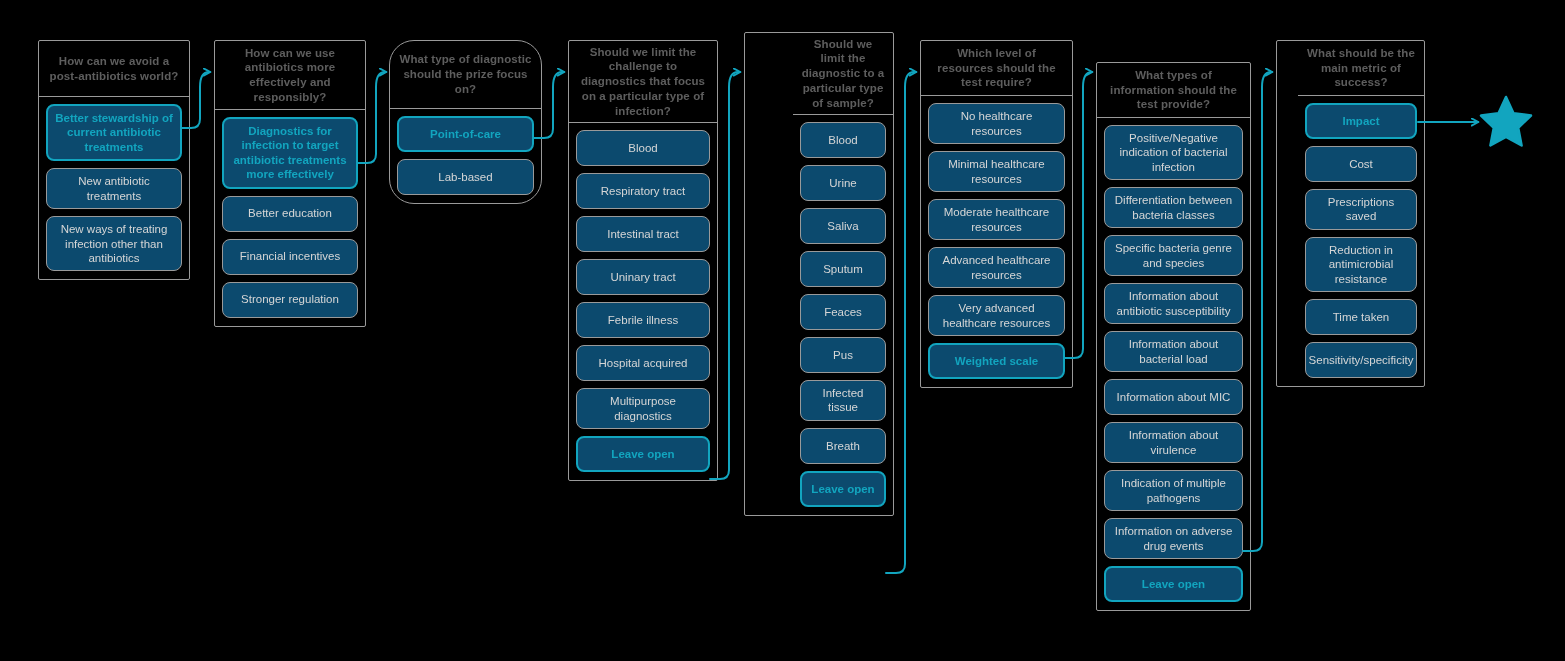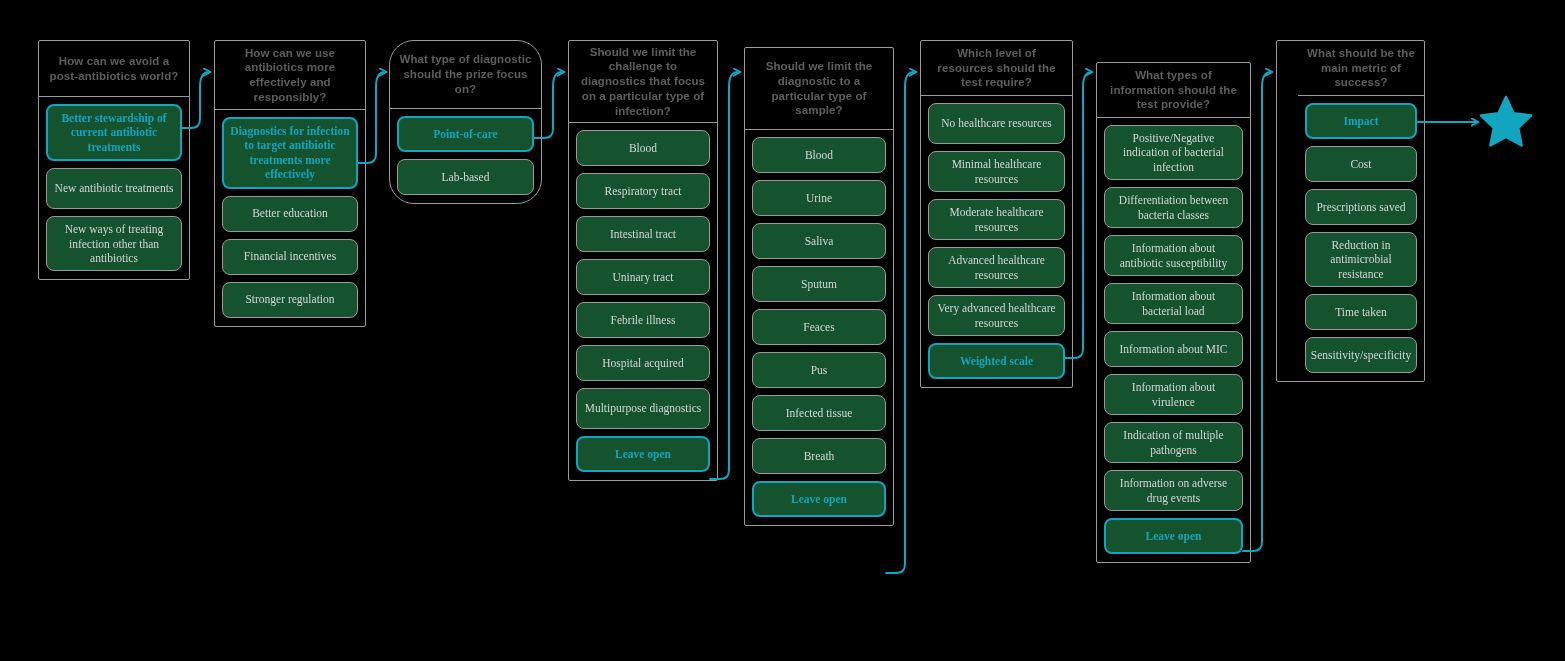--- a/index.html
+++ b/index.html
@@ -44,31 +44,30 @@
   }
   .col-body {
     padding: 7px 7px 8px 7px;
     display: flex;
     flex-direction: column;
     gap: 7px;
   }
   .opt {
     border: 1px solid #9a9a9a;
     border-radius: 8px;
-    background: #14532d;
+    background: #0c4a6e;
     color: #d6d6d6;
     font-size: 11.5px;
     line-height: 1.25;
     text-align: center;
     display: flex;
     align-items: center;
     justify-content: center;
     padding: 5px 6px;
     min-height: 36px;
-    font-family: Liberation Serif, serif;
   }
   .opt.selected {
     border: 2px solid #12a5bf;
     color: #12a5bf;
     font-weight: bold;
   }
   .opt.tall2 { min-height: 41px; }
   .opt.tall3 { min-height: 52px; }
   .opt.tall4 { min-height: 66px; }
   #star-wrap {
@@ -135,21 +134,21 @@
         <div class="opt">Blood</div>
         <div class="opt">Respiratory tract</div>
         <div class="opt">Intestinal tract</div>
         <div class="opt">Uninary tract</div>
         <div class="opt">Febrile illness</div>
         <div class="opt">Hospital acquired</div>
         <div class="opt tall2">Multipurpose diagnostics</div>
         <div class="opt selected">Leave open</div>
       </div>
     </div>
-    <div class="column" style="left: 744px; top: 47px; width: 150px;">
+    <div class="column" style="left: 744px; top: 32px; width: 150px; padding-left: 48px;">
       <div class="col-header" style="height: 82px;">Should we limit the diagnostic to a particular type of sample?</div>
       <div class="col-body">
         <div class="opt">Blood</div>
         <div class="opt">Urine</div>
         <div class="opt">Saliva</div>
         <div class="opt">Sputum</div>
         <div class="opt">Feaces</div>
         <div class="opt">Pus</div>
         <div class="opt">Infected tissue</div>
         <div class="opt">Breath</div>
@@ -165,20 +164,21 @@
         <div class="opt tall2">Advanced healthcare resources</div>
         <div class="opt tall2">Very advanced healthcare resources</div>
         <div class="opt selected">Weighted scale</div>
       </div>
     </div>
     <div class="column" style="left: 1096px; top: 40px; width: 155px; margin-top: 22px;">
       <div class="col-header" style="height: 55px;">What types of information should the test provide?</div>
       <div class="col-body">
         <div class="opt tall3">Positive/Negative indication of bacterial infection</div>
         <div class="opt tall2">Differentiation between bacteria classes</div>
+        <div class="opt tall2">Specific bacteria genre and species</div>
         <div class="opt tall2">Information about antibiotic susceptibility</div>
         <div class="opt tall2">Information about bacterial load</div>
         <div class="opt">Information about MIC</div>
         <div class="opt tall2">Information about virulence</div>
         <div class="opt tall2">Indication of multiple pathogens</div>
         <div class="opt tall2">Information on adverse drug events</div>
         <div class="opt selected">Leave open</div>
       </div>
     </div>
     <div class="column" style="left: 1276px; top: 40px; width: 149px; padding-left: 21px;">

